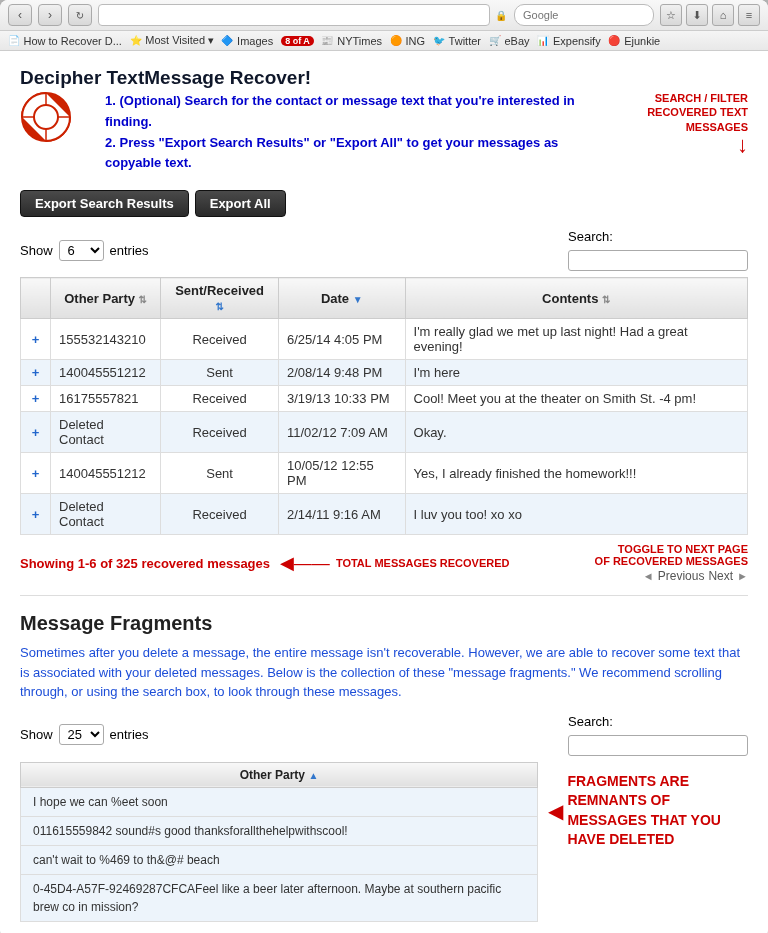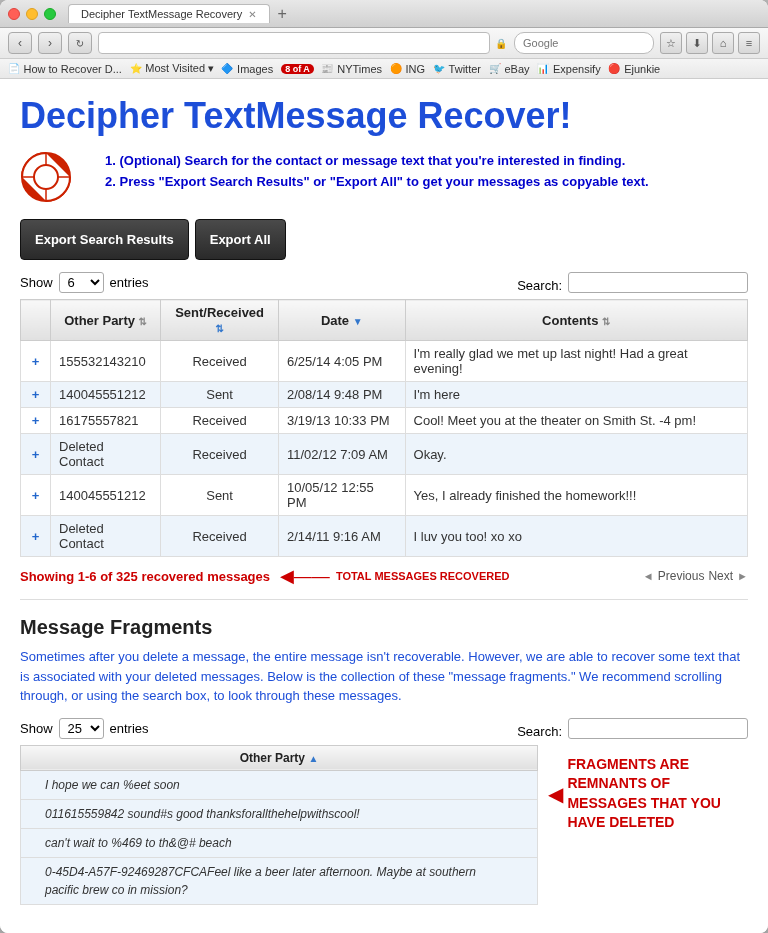--- a/index.html
+++ b/index.html
@@ -133,24 +133,24 @@
 
     
     .page-content {
       background: white;
       flex: 1;
       padding: 16px 20px;
       overflow-y: auto;
     }
 
     .page-title {
-      font-size: 36px;
-      font-weight: bold;
-      color: #1d4ed8;
-      margin-bottom: 14px;
+      font-size: 19px;
+      font-weight: bold;
+      color: #0f172a;
+      margin-bottom: 2px;
     }
 
     .instructions {
       display: flex;
       gap: 12px;
       margin-bottom: 16px;
       align-items: flex-start;
     }
     .instruction-list { list-style: none; }
     .instruction-list li {
@@ -164,21 +164,21 @@
     .action-buttons {
       display: flex;
       gap: 6px;
       margin-bottom: 12px;
     }
     .btn-export {
       background: linear-gradient(to bottom, #4a4a4a, #2a2a2a);
       color: white;
       border: 1px solid #111;
       border-radius: 4px;
-      padding: 12px 14px;
+      padding: 5px 14px;
       font-size: 13px;
       cursor: pointer;
       font-weight: bold;
     }
 
     .table-controls {
       display: flex;
       justify-content: space-between;
       align-items: center;
       margin-bottom: 6px;
@@ -187,21 +187,21 @@
       display: flex; align-items: center; gap: 6px; font-size: 13px;
     }
     .entries-select {
       border: 1px solid #aaa;
       border-radius: 3px;
       padding: 1px 4px;
       font-size: 13px;
       background: white;
     }
     .search-control {
-      display: flex; align-items: flex-end; gap: 6px; font-size: 13px;
+      display: flex; align-items: flex-start; gap: 6px; font-size: 13px; flex-direction: column;
     }
     .table-search-input {
       border: 1px solid #aaa;
       border-radius: 3px;
       padding: 2px 6px;
       font-size: 13px;
       width: 180px;
     }
 
     .data-table {
@@ -281,51 +281,36 @@
     .fragments-table th {
       background: linear-gradient(to bottom, #f8f8f8, #e0e0e0);
       border: 1px solid #ccc;
       padding: 5px 8px;
       text-align: center;
       font-weight: bold;
       color: #222;
     }
     .fragments-table td {
       border: 1px solid #ddd;
-      padding: 5px 24px;
+      padding: 5px 12px;
       background: #edf4fb;
       color: #333;
       line-height: 1.5;
-      font-style: italic;
     }
 
     .divider { border: none; border-top: 1px solid #ddd; margin: 12px 0; }
 
     
     .lifesaver-svg { width: 52px; height: 52px; flex-shrink: 0; }
   </style>
 </head>
 <body>
 
 <div class="browser-window">
 
-  <div class="title-bar">
-    <div class="traffic-lights">
-      <div class="traffic-light tl-red"></div>
-      <div class="traffic-light tl-yellow"></div>
-      <div class="traffic-light tl-green"></div>
-    </div>
-    <div class="tab-bar">
-      <div class="browser-tab">
-        <span>Decipher TextMessage Recovery</span>
-        <span style="font-size:10px;color:#888;">✕</span>
-      </div>
-      <span class="tab-plus">+</span>
-    </div>
-  </div>
 
   <div class="toolbar">
     <button class="nav-btn">‹</button>
     <button class="nav-btn">›</button>
     <button class="nav-btn" style="font-size:10px;">↻</button>
     <input class="address-bar" type="text" value="" style="">
     <span style="font-size:10px;color:#888;">🔒</span>
     <input class="search-bar" type="text" placeholder="Google" style="">
     <div class="toolbar-icons">
       <button class="toolbar-icon-btn">☆</button>
@@ -394,20 +379,24 @@
         <line x1="26" y1="2" x2="26" y2="14" stroke="#cc2200" stroke-width="1.5"></line>
         <line x1="26" y1="38" x2="26" y2="50" stroke="#cc2200" stroke-width="1.5"></line>
         <line x1="2" y1="26" x2="14" y2="26" stroke="#cc2200" stroke-width="1.5"></line>
         <line x1="38" y1="26" x2="50" y2="26" stroke="#cc2200" stroke-width="1.5"></line>
       </svg>
       <ol class="instruction-list">
         <li>1. <span>(Optional) Search for the contact or message text that you're interested in finding.</span></li>
         <li>2. <span>Press "Export Search Results" or "Export All" to get your messages as copyable text.</span></li>
       </ol>
 
+      <div style="position:relative; margin-left:auto; min-width:160px; text-align:right;">
+        <div style="font-size:11px; font-weight:bold; color:#cc0000; line-height:1.3;">SEARCH / FILTER<br>RECOVERED TEXT MESSAGES</div>
+        <div style="text-align:right; color:#cc0000; font-size:22px; line-height:1;">↓</div>
+      </div>
     </div>
 
     <div class="action-buttons">
       <button class="btn-export">Export Search Results</button>
       <button class="btn-export">Export All</button>
     </div>
 
     <div class="table-controls">
       <div class="show-entries">
         <span>Show</span>
@@ -498,20 +487,21 @@
         <div class="showing-text">
           <span>Showing 1-6 of </span><span>325</span><span> recovered messages</span>
         </div>
         <div style="display:flex; align-items:center; gap:6px;">
           <span class="arrow-right">◀——</span>
           <span class="annotation-label">TOTAL MESSAGES RECOVERED</span>
         </div>
       </div>
 
       <div style="display:flex; flex-direction:column; align-items:flex-end; gap:2px;">
+        <div style="font-size:11px; font-weight:bold; color:#cc0000; text-align:right;">TOGGLE TO NEXT PAGE<br>OF RECOVERED MESSAGES</div>
         <div class="pagination">
           <span style="color:#888; font-size:11px;">◄</span>
           <button class="page-btn page-btn-disabled" style="background:none;border:none;cursor:pointer;font-size:12px;color:#555;">Previous</button>
           <button class="page-btn" style="background:none;border:none;cursor:pointer;font-size:12px;color:#555;">Next</button>
           <span style="color:#888; font-size:11px;">►</span>
         </div>
       </div>
     </div>
 
     <hr class="divider">

